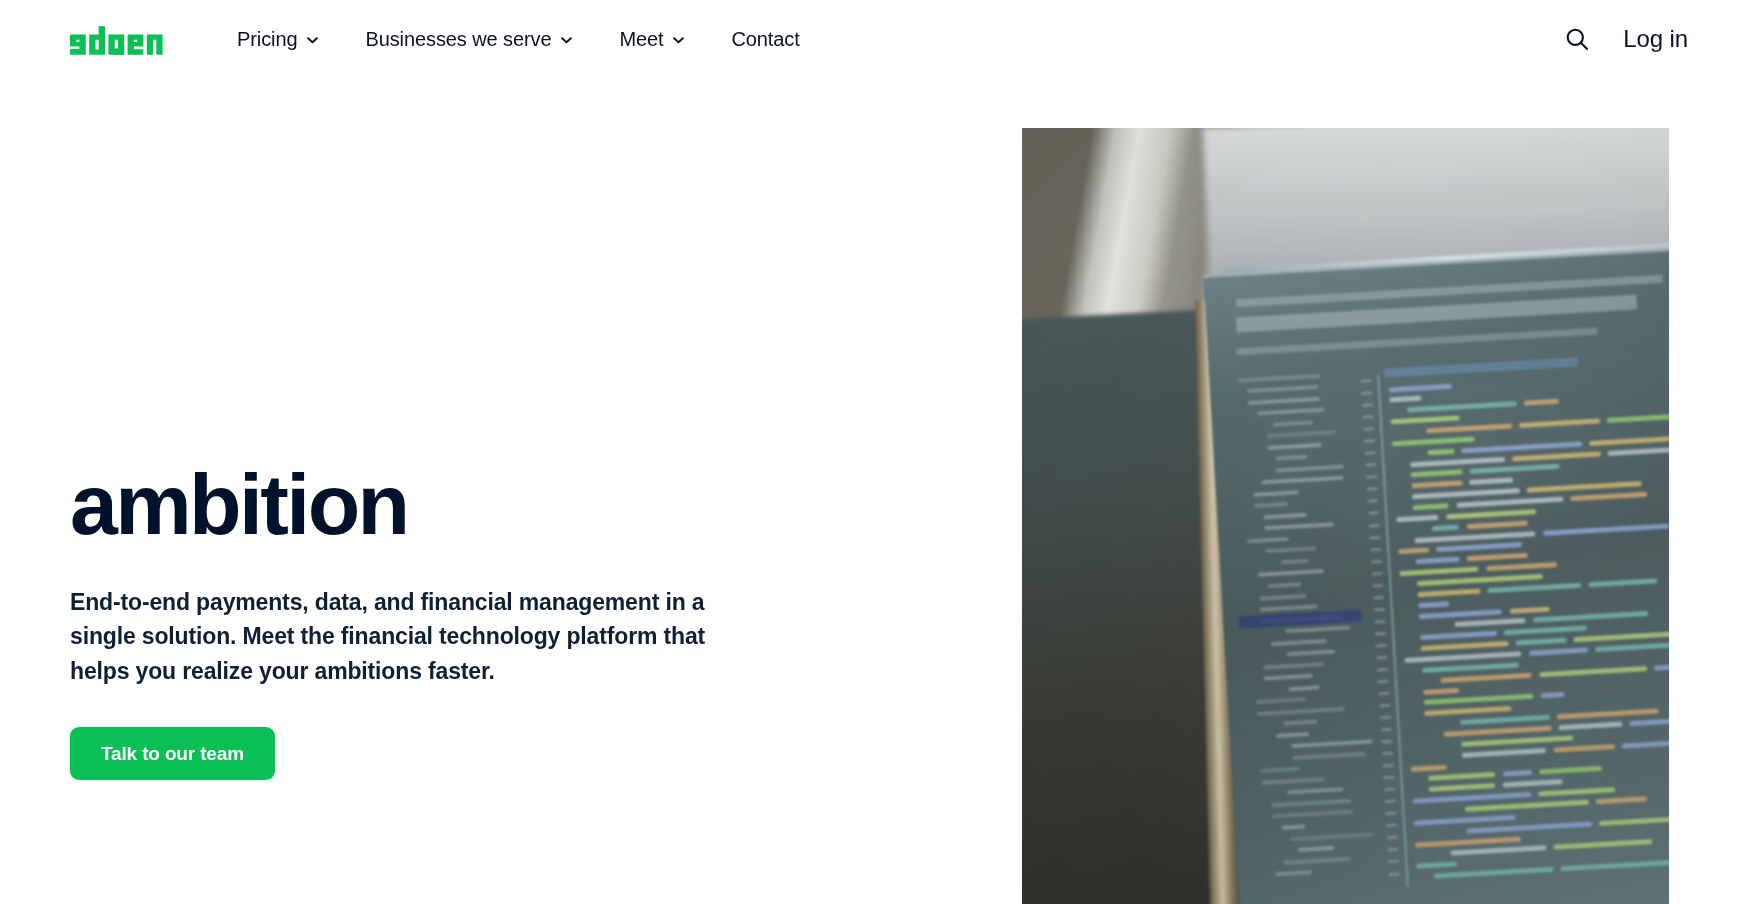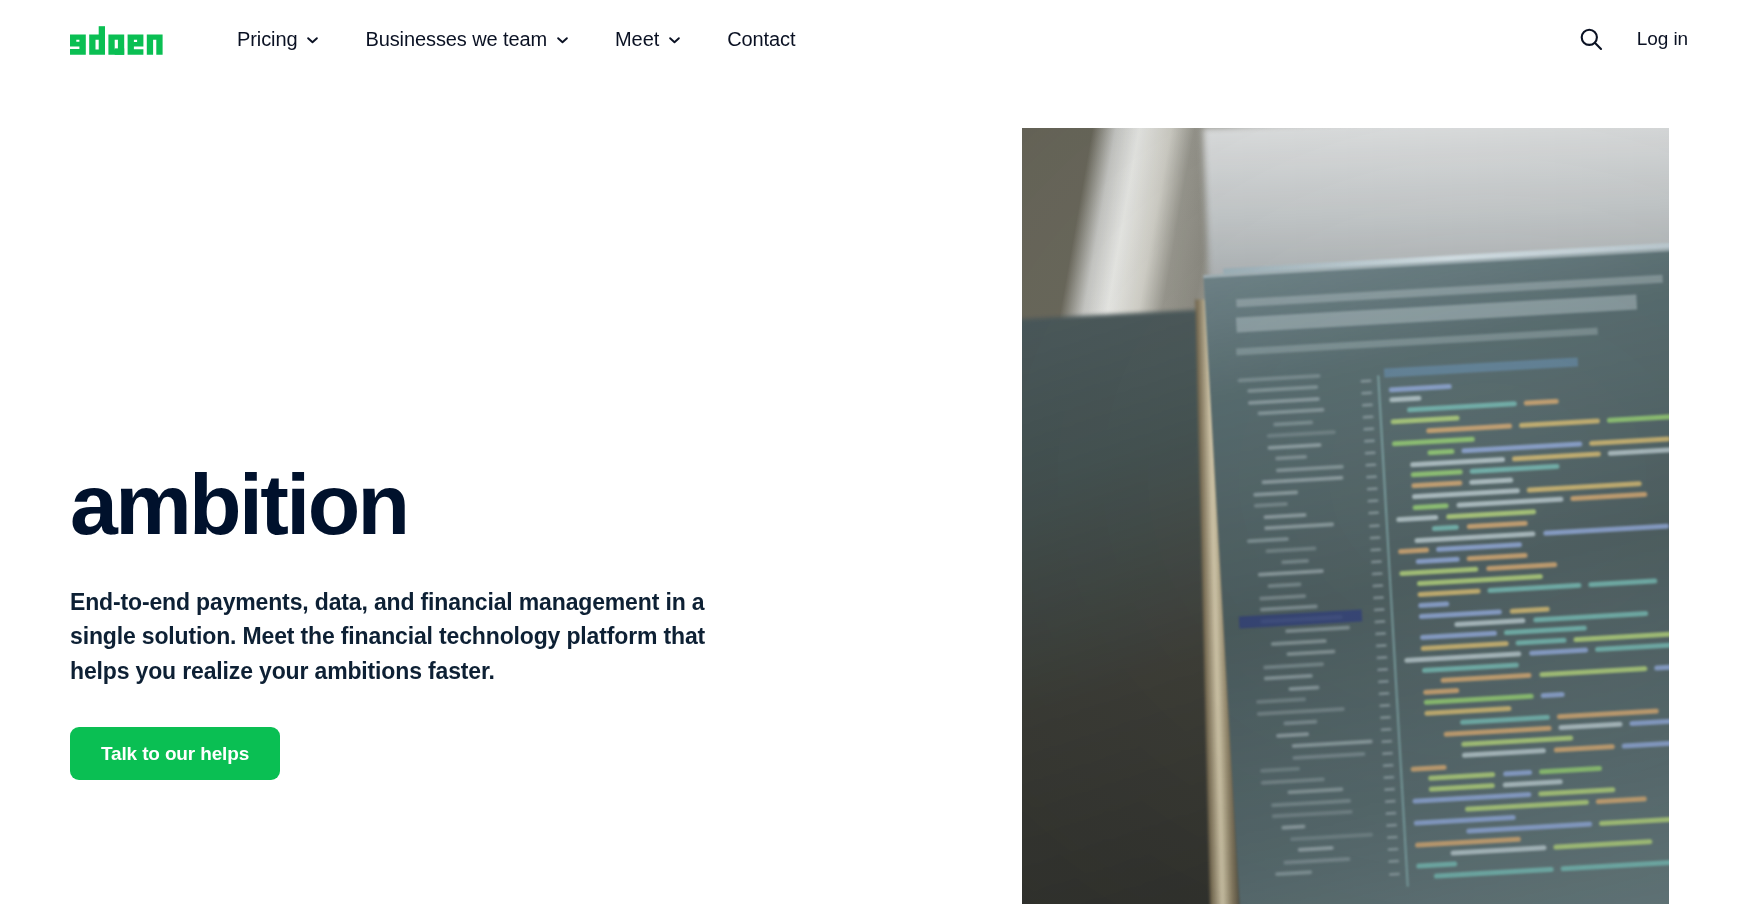--- a/index.html
+++ b/index.html
@@ -83,21 +83,21 @@
     align-items: center;
     gap: 0;
   }
   .search-btn {
     width: 44px; height: 44px;
     display: flex; align-items: center; justify-content: center;
     background: none; border: none; padding: 0; cursor: pointer;
   }
   .search-btn svg { display:block; }
   .login-link {
-    font-size: 19px;
+    font-size: 24px;
     color: #0a1123;
     text-decoration: none;
     padding: 8px 22px 8px 24px;
     cursor: pointer;
     white-space: nowrap;
     letter-spacing: -0.1px;
   }
 
   .contact-btn {
     background: #0abf53;
@@ -351,21 +351,21 @@
       <div class="nav-item">
         <span>Pricing</span>
         <span class="chev">
           <svg width="13" height="13" viewBox="0 0 16 16" xmlns="http://www.w3.org/2000/svg">
             <path d="M2.6 5.2 8 10.2l5.4-5" fill="none" stroke="#0a1123" stroke-width="2.3" stroke-linecap="round" stroke-linejoin="round"></path>
           </svg>
         </span>
       </div>
 
       <div class="nav-item">
-        <span>Businesses we team</span>
+        <span>Businesses we serve</span>
         <span class="chev">
           <svg width="13" height="13" viewBox="0 0 16 16" xmlns="http://www.w3.org/2000/svg">
             <path d="M2.6 5.2 8 10.2l5.4-5" fill="none" stroke="#0a1123" stroke-width="2.3" stroke-linecap="round" stroke-linejoin="round"></path>
           </svg>
         </span>
       </div>
 
       <div class="nav-item">
         <span>Meet</span>
         <span class="chev">
@@ -401,21 +401,21 @@
   <section class="hero">
 
     <div class="hero-copy">
       <h1 class="hero-title">
         <br>
         <span>ambition</span>
       </h1>
 
       <p class="hero-sub">End-to-end payments, data, and financial management in a single solution. Meet the financial technology platform that helps you realize your ambitions faster.</p>
 
-      <button class="hero-cta">Talk to our helps</button>
+      <button class="hero-cta">Talk to our team</button>
     </div>
 
     <div class="hero-media" role="img">
       <div class="photo">
         <div class="ph-wall"></div>
         <div class="ph-panel"></div>
         <div class="ph-mon-left"></div>
         <div class="ph-mon-left-bezel"></div>
         <div class="ph-mon-main-top"></div>
         <div class="ph-mon-main"></div>

